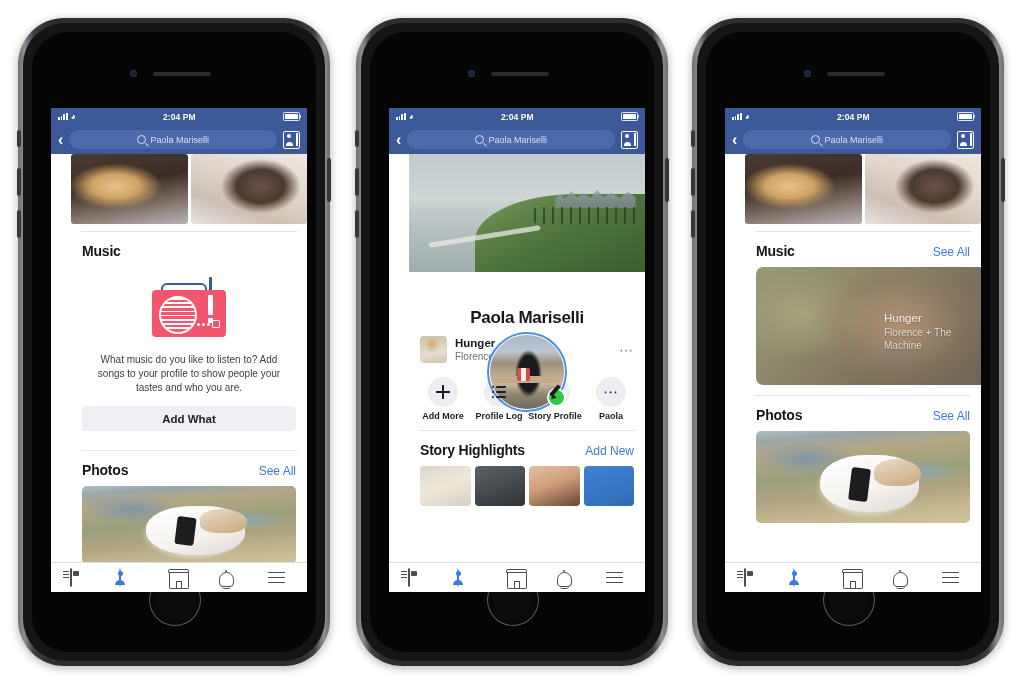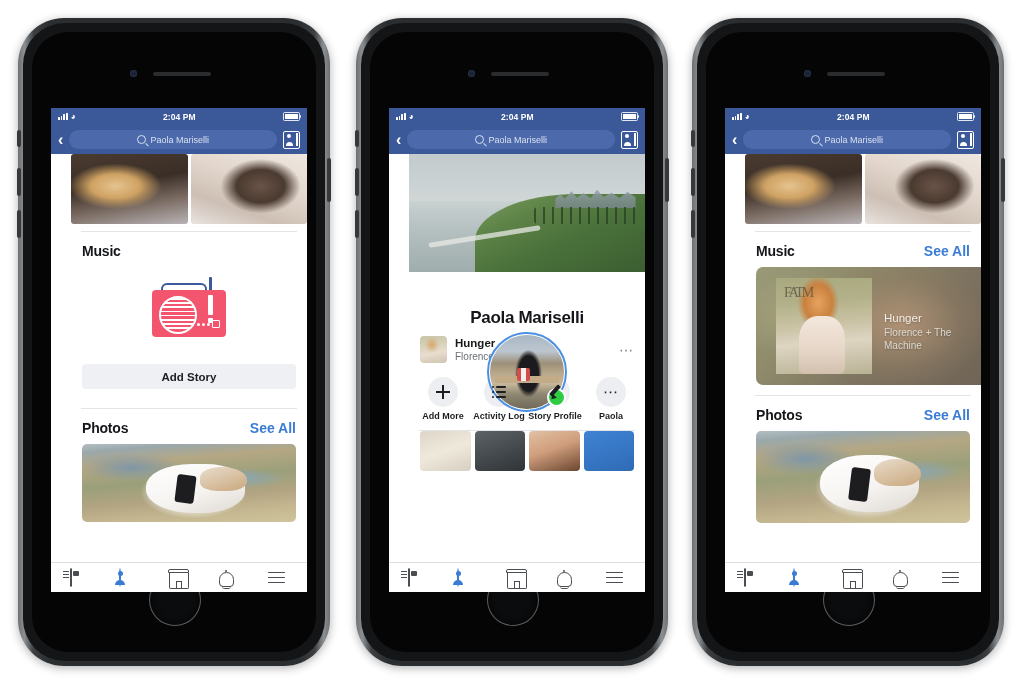--- a/index.html
+++ b/index.html
@@ -94,21 +94,21 @@
   .content{flex:1 1 auto;overflow:hidden;background:#fff;position:relative;margin-left:20px;}
 
   .sep{height:1px;background:#e2e4e8;margin:0 10px;}
 
   
   .sect-head{
     display:flex;align-items:baseline;justify-content:space-between;
     padding:11px 11px 8px 11px;
   }
   .sect-title{font-size:14px;font-weight:bold;color:#15161a;letter-spacing:-.2px;}
-  .link{font-size:14px;color:#3a7bd5;font-weight:bold;text-align:right;}
+  .link{font-size:12px;color:#3a7bd5;font-weight:normal;text-align:right;}
 
   
   .dogstrip{display:flex;gap:3px;padding:0;height:70px;}
   .dogstrip>div{flex:1;border-radius:3px;overflow:hidden;}
   .dog-a{background:
       radial-gradient(ellipse 55% 45% at 38% 46%, #e5c38f 0%, #cfa263 38%, rgba(207,162,99,0) 72%),
       linear-gradient(170deg,#4a3b30 0%,#3a2e26 42%,#7c6d64 70%,#b9b3b6 100%);}
   .dog-b{background:
       radial-gradient(ellipse 46% 52% at 60% 46%, #6a5347 0%, #4a3a30 45%, rgba(74,58,48,0) 75%),
       linear-gradient(200deg,#efe7e0 0%,#e3d7cd 40%,#cdbfb4 72%,#e8e2de 100%);}
@@ -335,21 +335,22 @@
                     <div class="radio-speaker"></div>
                     <div class="radio-excl"></div>
                     <div class="radio-dots">
                         <i></i>
                         <i></i>
                         <i></i>
                         <b></b>
                       </div>
                   </div>
                 </div>
-                <div class="add-song">Add Story</div>
+                <div class="music-copy">What music do you like to listen to? Add songs to your profile to show people your tastes and who you are.</div>
+                <div class="add-song">Add What</div>
               </div>
 
               <div class="sep" style="margin-top:9px;"></div>
 
               <div class="sect-head">
                 <span class="sect-title">Photos</span>
                 <span class="link">See All</span>
               </div>
 
               <div class="photo-card">
@@ -459,38 +460,42 @@
                   <div class="act-label">Add More</div>
                 </div>
                 <div class="action">
                   <div class="act-circ">
                       <span class="ic-list">
                         <i></i>
                         <i></i>
                         <i></i>
                       </span>
                     </div>
-                  <div class="act-label">Activity Log</div>
+                  <div class="act-label">Profile Log</div>
                 </div>
                 <div class="action">
                   <div class="act-circ">
                       <span class="ic-pencil"></span>
                     </div>
                   <div class="act-label">Story Profile</div>
                 </div>
                 <div class="action">
                   <div class="act-circ">
                       <span class="ic-more">⋯</span>
                     </div>
                   <div class="act-label">Paola</div>
                 </div>
               </div>
 
               <div class="sep"></div>
 
+              <div class="sect-head">
+                <span class="sect-title">Story Highlights</span>
+                <span class="link">Add New</span>
+              </div>
 
               <div class="hl-row">
                 <div class="hl hl1"></div>
                 <div class="hl hl2"></div>
                 <div class="hl hl3"></div>
                 <div class="hl hl4"></div>
               </div>
             </div>
 
             <div class="tabbar">
@@ -561,24 +566,20 @@
               <div class="sep" style="margin-top:7px;"></div>
 
               <div class="sect-head">
                 <span class="sect-title">Music</span>
                 <span class="link">See All</span>
               </div>
 
               <div class="music-cards">
                 <div class="mcard">
                   <div class="mcard-blur"></div>
-                  <div class="mcard-art">
-                    <div class="mcard-dress"></div>
-                    <div class="mcard-logo">FATM</div>
-                  </div>
                   <div class="mcard-txt">
                     <div class="mcard-t">Hunger</div>
                     <div class="mcard-a">Florence + The</div>
                     <div class="mcard-a">Machine</div>
                   </div>
                 </div>
                 <div class="mcard mcard2">
                   
                 </div>
               </div>

